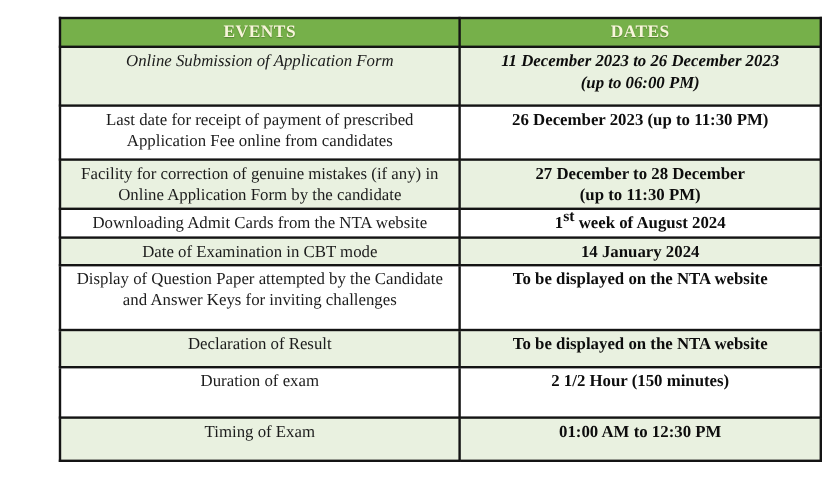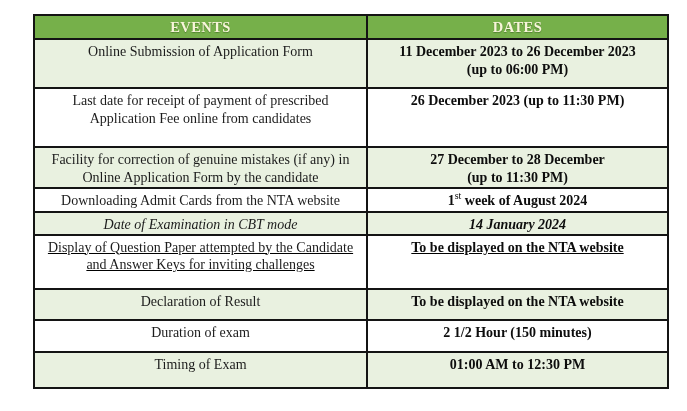--- a/index.html
+++ b/index.html
@@ -7,39 +7,39 @@
     --header-text:#f8f5da;
     --row-green:#e9f1e0;
     --row-white:#ffffff;
     --border:#141414;
     --event-text:#1c1c1c;
     --date-text:#0d0d0d;
   }
   *{margin:0;padding:0;box-sizing:border-box;}
   html,body{width:687px;height:411px;background:#ffffff;overflow:hidden;}
   body{font-family:"Liberation Serif","DejaVu Serif",serif;}
-  .table-wrap{position:absolute;left:33px;top:14px;}
+  .table-wrap{position:absolute;left:49px;top:14px;}
   table{border-collapse:collapse;width:634px;table-layout:fixed;background:#fff;}
   col.c-events{width:333px;}
   col.c-dates{width:301px;}
   th,td{border:2px solid var(--border);text-align:center;vertical-align:top;}
   th{
     height:24px;background:var(--header-bg);color:var(--header-text);
     font-weight:bold;font-size:14.5px;letter-spacing:0.4px;
     vertical-align:middle;text-shadow:0 1px 1px rgba(40,70,20,0.45);
   }
   td{font-size:14px;padding:3px 5px 0 5px;line-height:1.25;}
   td.event{color:var(--event-text);font-weight:normal;}
   td.date{color:var(--date-text);font-weight:bold;}
   tr.green td{background:var(--row-green);}
   tr.white td{background:var(--row-white);}
-  tr.h53{height:49px;} tr.h49{height:59px;border-radius:18px;} tr.h45{height:41px;padding-left:44px;}
-  tr.h28{height:24px;} tr.h38{height:18px;font-style:italic;} tr.h46{height:54px;text-decoration:underline;}
-  tr.h35{height:31px;} tr.h32{height:32px;margin-left:15px;} tr.h28b{height:36px;}
-  sup{font-size:10px;font-weight:normal;vertical-align:super;line-height:0;}
+  tr.h53{height:49px;font-style:italic;} tr.h49{height:45px;border-radius:18px;} tr.h45{height:41px;padding-left:44px;}
+  tr.h28{height:24px;} tr.h38{height:18px;} tr.h46{height:54px;}
+  tr.h35{height:31px;} tr.h32{height:42px;margin-left:15px;} tr.h28b{height:36px;}
+  sup{font-size:13px;font-weight:bold;vertical-align:super;line-height:0;}
 </style>
 </head>
 <body>
 
 <div class="table-wrap">
   <table>
     <colgroup>
       <col class="c-events">
         <col class="c-dates">
     </colgroup>

